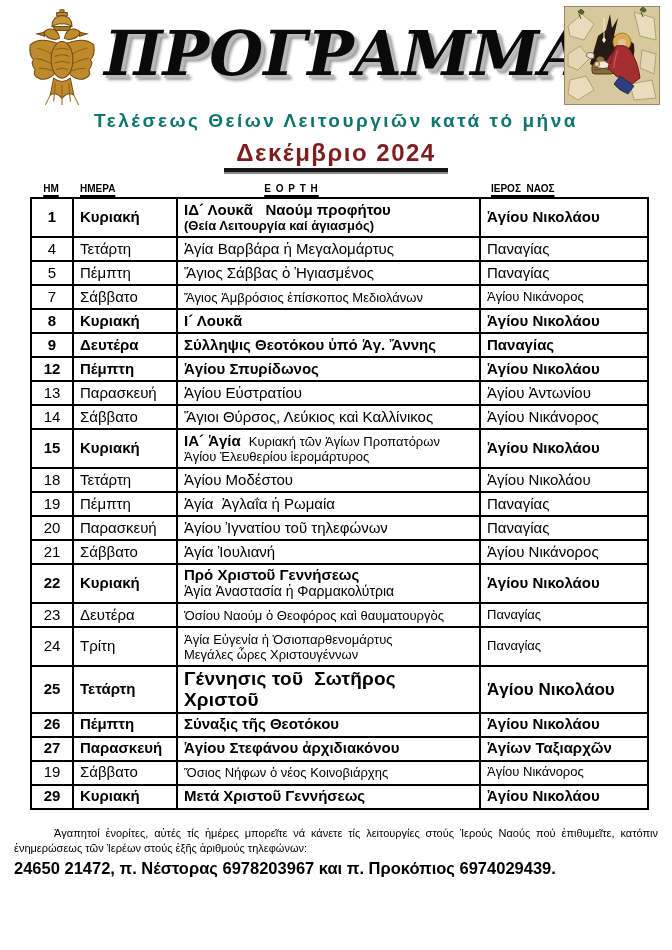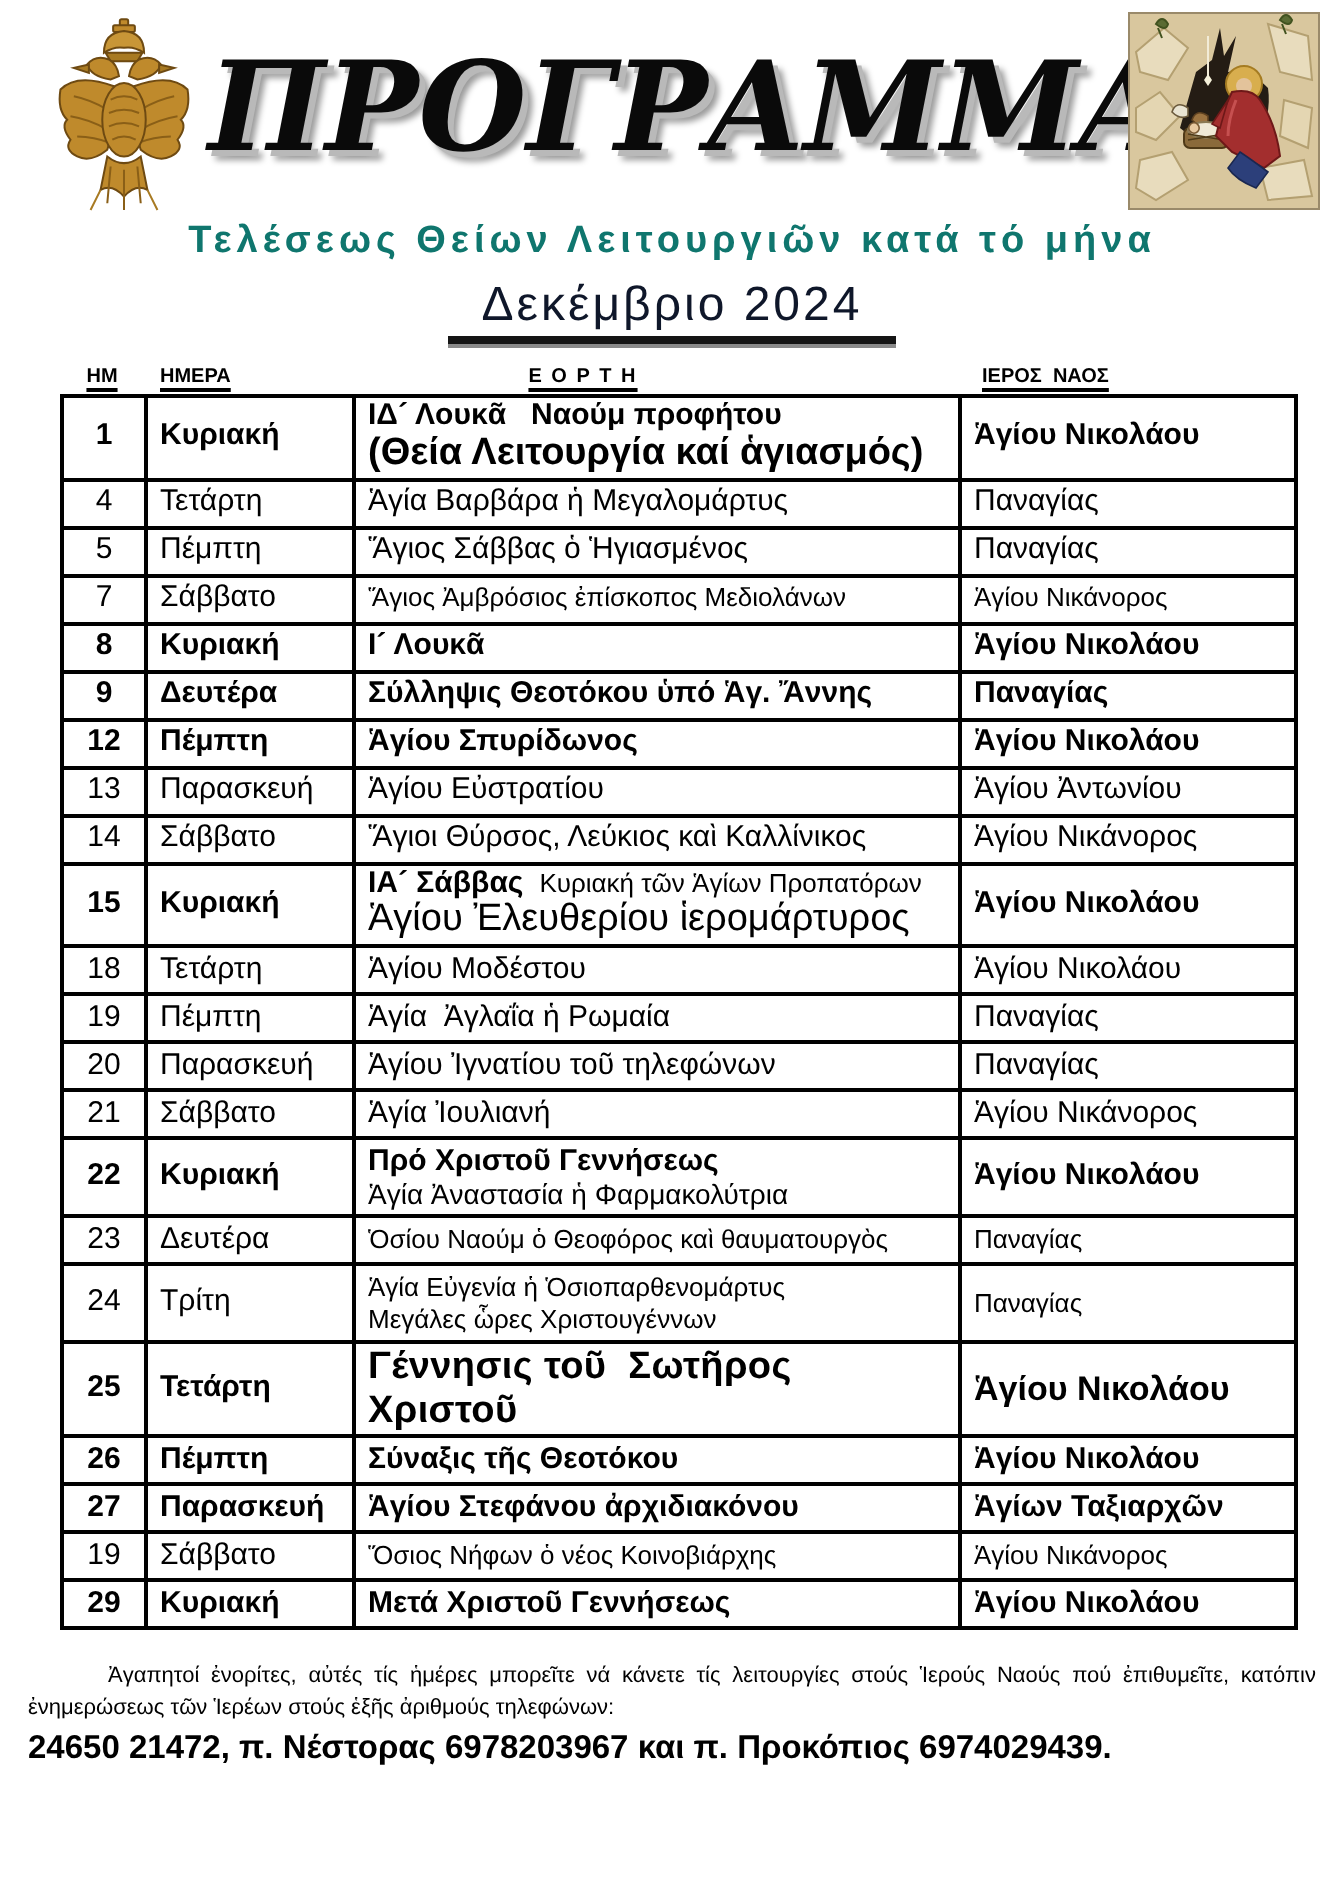--- a/index.html
+++ b/index.html
@@ -33,24 +33,24 @@
     margin-top: 4px;
     text-align: center;
     font-weight: bold;
     font-size: 19px;
     letter-spacing: 2.5px;
     color: #0f766e;
   }
   .month-wrap { text-align: center; margin-top: 7px; }
   .month {
     display: inline-block;
-    font-weight: normal;
+    font-weight: bold;
     font-size: 24px;
     letter-spacing: 1.5px;
-    color: #0f172a;
+    color: #7f1d1d;
   }
   .month-underline {
     width: 224px; margin: 1px auto 0;
     border-top: 4px solid #151515;
     border-bottom: 2px solid #8a8a8a;
     height: 4px;
   }
 
   
   .col-headers {
@@ -96,21 +96,21 @@
   tr.row.tall { height: 39px; }
   tr.row.large { height: 28px; padding-left: 20px; }
 
   td.day { text-align: center; }
   td.weekday { padding-left: 8px; }
   td.feast { padding-left: 8px; }
   td.church { padding-left: 10px; }
 
   .feast-main { white-space: pre-wrap; }
   .feast-inline { font-weight: normal; font-size: 13px; margin-left: 8px; }
-  .feast-sub { font-weight: normal; font-size: 19px; line-height: 1.1; }
+  .feast-sub { font-weight: normal; font-size: 13px; line-height: 1.1; }
   .feast-sub.sub-bold { font-weight: bold; }
 
   tr.bold-row td.day, tr.bold-row td.weekday,
   tr.bold-row .feast-main, tr.bold-row td.church { font-weight: bold; }
 
   tr.small-row .feast-main, tr.small-row td.church,
   tr.small-row .feast-sub { font-size: 13px; }
 
   tr.large .feast-main { font-size: 19px; letter-spacing: 0.2px; }
   tr.large td.church { font-size: 17px; }
@@ -274,21 +274,21 @@
         </tr>
         <tr class="row">
           <td class="day">14</td>
           <td class="weekday">Σάββατο</td>
           <td class="feast"><span class="feast-main">Ἅγιοι Θύρσος, Λεύκιος καὶ Καλλίνικος</span></td>
           <td class="church">Ἁγίου Νικάνορος</td>
         </tr>
         <tr class="row bold-row tall">
           <td class="day">15</td>
           <td class="weekday">Κυριακή</td>
-          <td class="feast"><span class="feast-main">ΙΑ´ Σάββας</span><span class="feast-inline">Κυριακή τῶν Ἁγίων Προπατόρων</span><div class="feast-sub">Ἁγίου Ἐλευθερίου ἱερομάρτυρος</div></td>
+          <td class="feast"><span class="feast-main">ΙΑ´ Ἁγία</span><span class="feast-inline">Κυριακή τῶν Ἁγίων Προπατόρων</span><div class="feast-sub">Ἁγίου Ἐλευθερίου ἱερομάρτυρος</div></td>
           <td class="church">Ἁγίου Νικολάου</td>
         </tr>
         <tr class="row">
           <td class="day">18</td>
           <td class="weekday">Τετάρτη</td>
           <td class="feast"><span class="feast-main">Ἁγίου Μοδέστου</span></td>
           <td class="church">Ἁγίου Νικολάου</td>
         </tr>
         <tr class="row">
           <td class="day">19</td>

